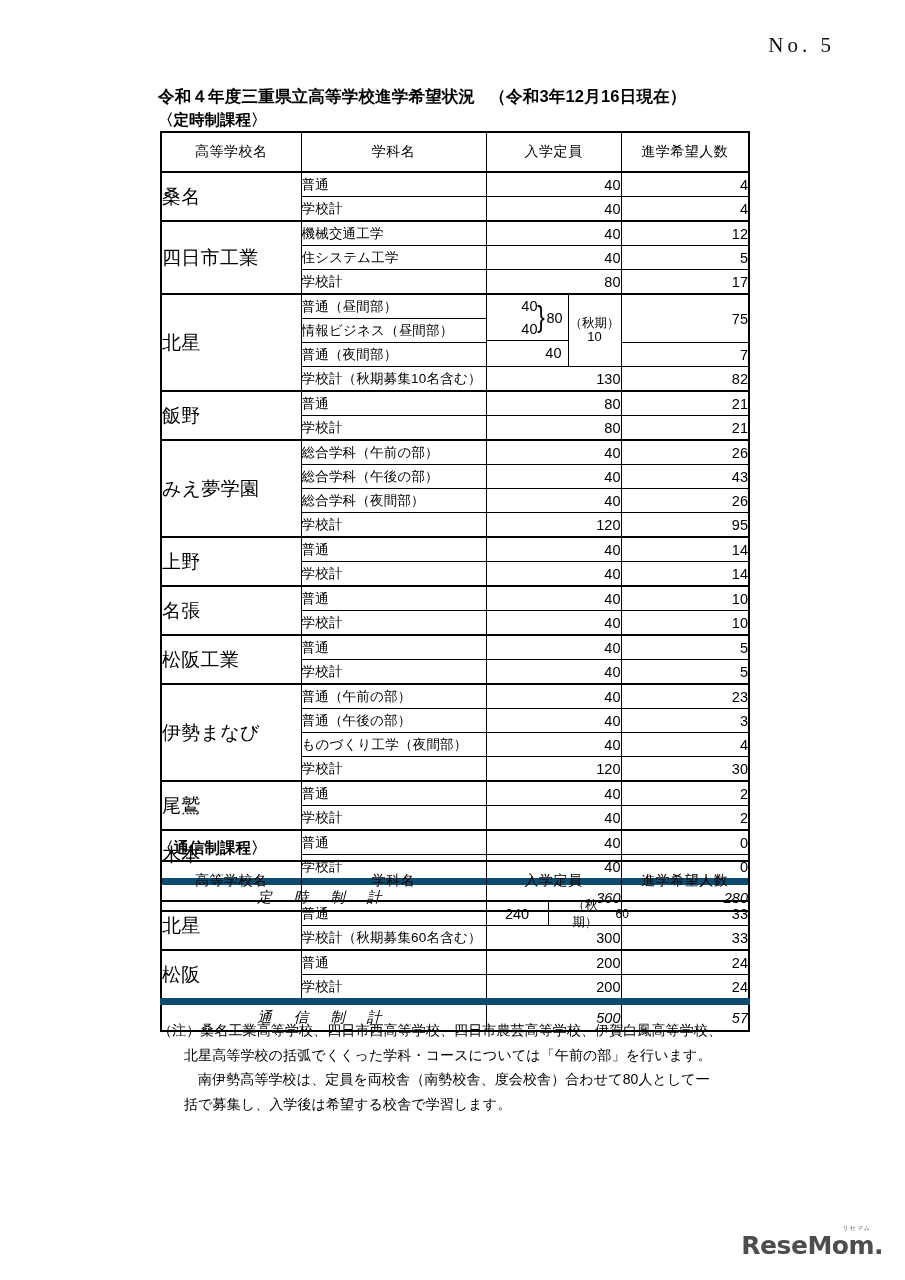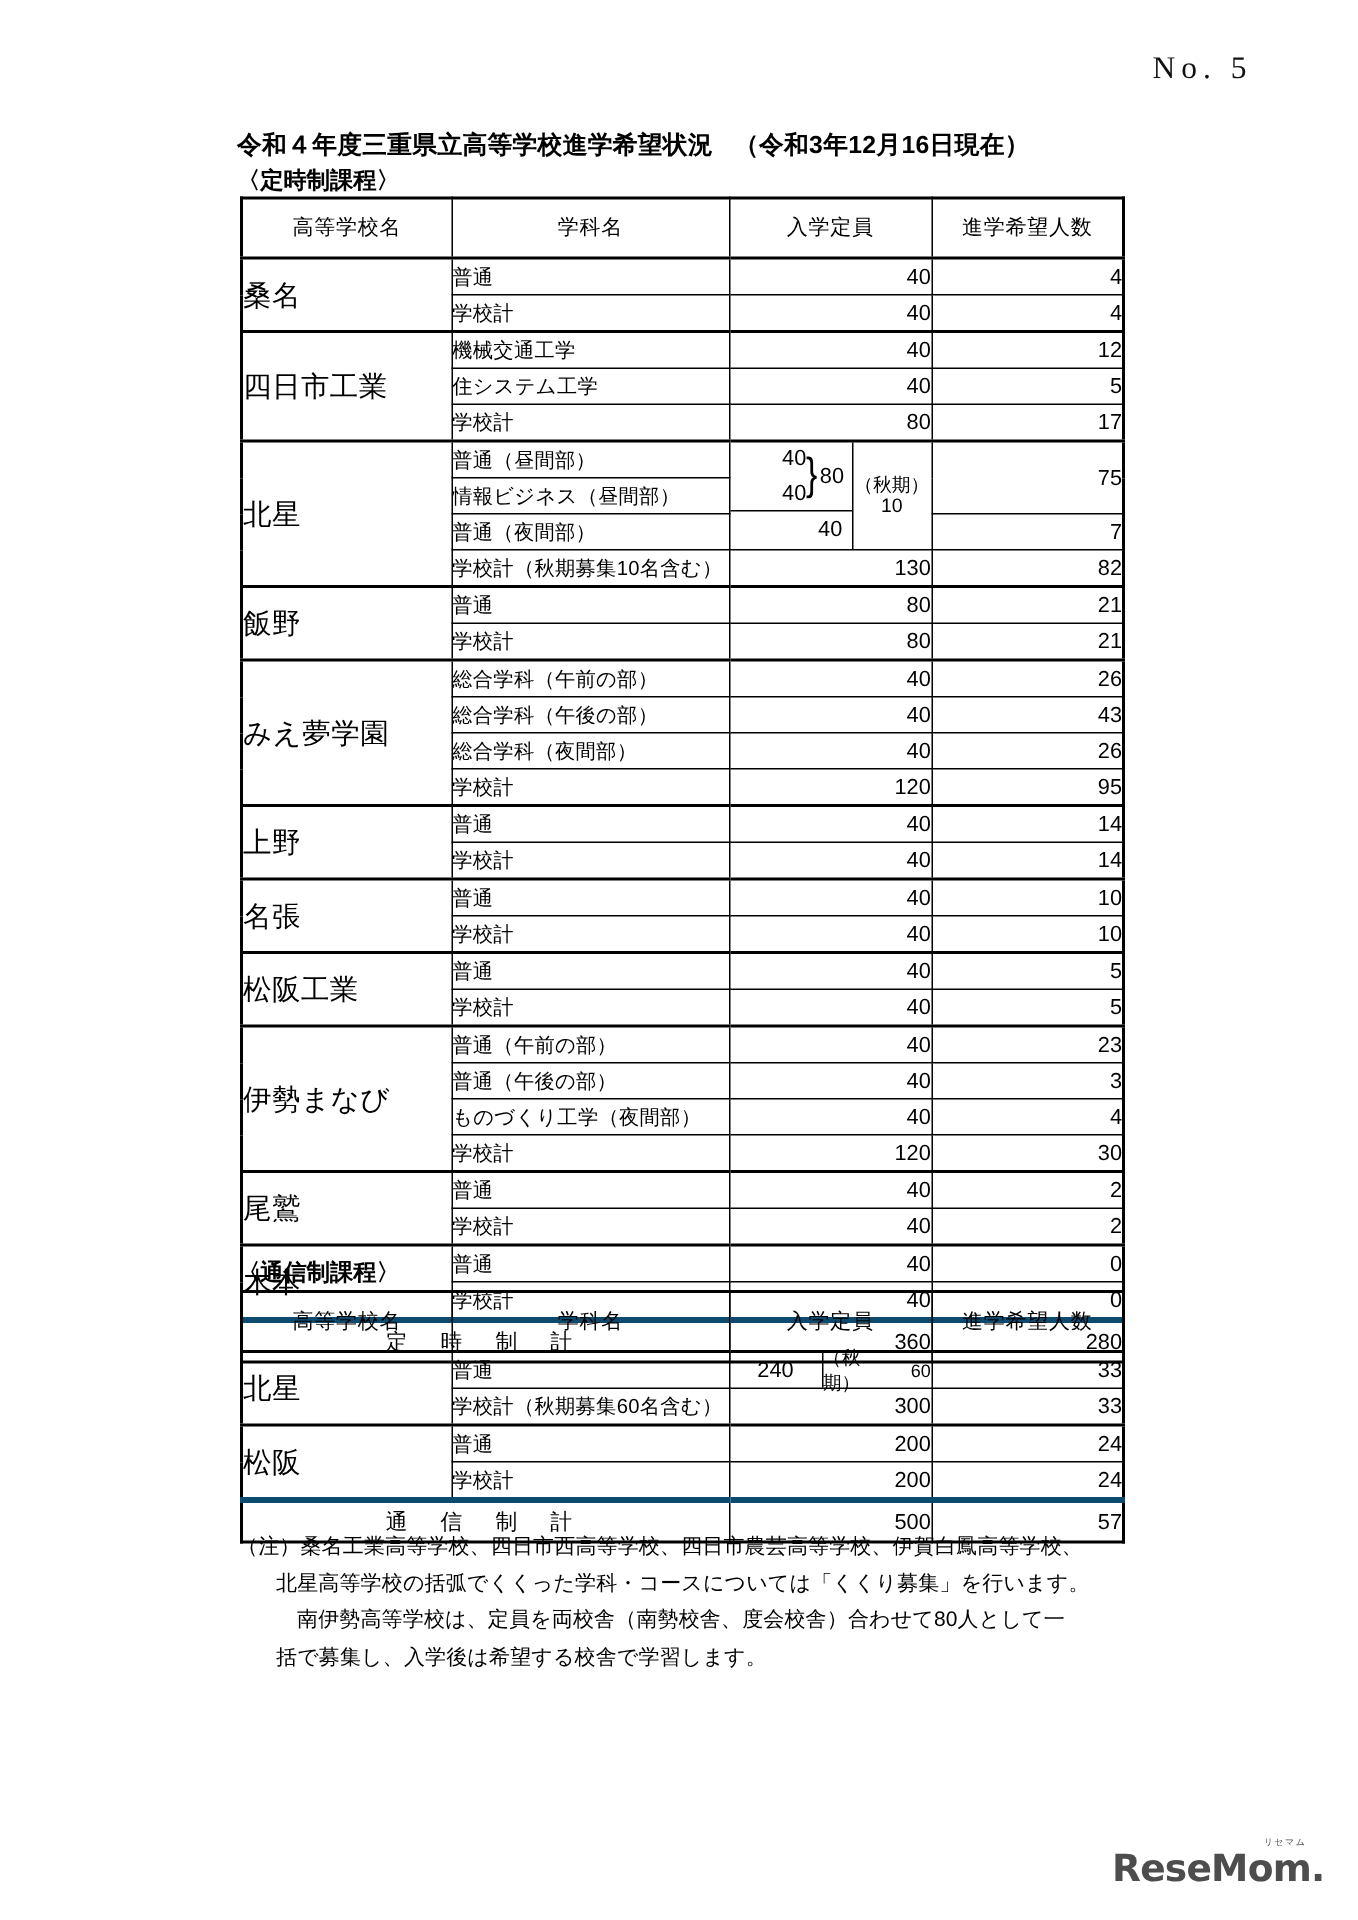--- a/index.html
+++ b/index.html
@@ -103,21 +103,21 @@
     text-align: right;
     padding-right: 6px;
     font-size: 14.5px;
   }
   tr.body-row td { height: 23px; }
 
   
   tr.group-start > td { border-top: 2px solid #000; }
 
   
-  tr.total-row > td { border-top: 4px solid #0c4a6e; height: 25px; }
+  tr.total-row > td { border-top: 7px solid #0c4a6e; height: 25px; font-style: italic; }
   td.total-label {
     text-align: center;
     font-size: 14.5px;
     letter-spacing: 9px;
     padding-left: 9px;
   }
 
   
   td.split { padding: 0; }
   .split-wrap {
@@ -187,20 +187,21 @@
     font-size: 14.5px;
     box-sizing: border-box;
   }
 
   
   .tsplit-wrap {
     display: flex;
     width: 100%;
     height: 23px;
     align-items: stretch;
+    gap: 24px;
   }
   .tsplit-left {
     flex: 0 0 62px;
     border-right: 1px solid #000;
     display: flex;
     align-items: center;
     justify-content: center;
     font-size: 14.5px;
     box-sizing: border-box;
   }
@@ -526,21 +527,21 @@
     <tr class="total-row">
       <td class="total-label" colspan="2">通 信 制 計</td>
       <td class="num">500</td>
       <td class="num">57</td>
     </tr>
   </tbody>
 </table>
 
 <div class="footnote">
   <div class="fn-line">（注）桑名工業高等学校、四日市西高等学校、四日市農芸高等学校、伊賀白鳳高等学校、</div>
-  <div class="fn-line fn-indent-1">北星高等学校の括弧でくくった学科・コースについては「くくり募集」を行います。</div>
+  <div class="fn-line fn-indent-1">北星高等学校の括弧でくくった学科・コースについては「午前の部」を行います。</div>
   <div class="fn-line fn-indent-2">南伊勢高等学校は、定員を両校舎（南勢校舎、度会校舎）合わせて80人として一</div>
   <div class="fn-line fn-indent-1">括で募集し、入学後は希望する校舎で学習します。</div>
 </div>
 
 <div class="watermark">
   <span class="ruby">リセマム</span>
   <span class="brand">ReseMom.</span>
 </div>
 
 </body></html>

